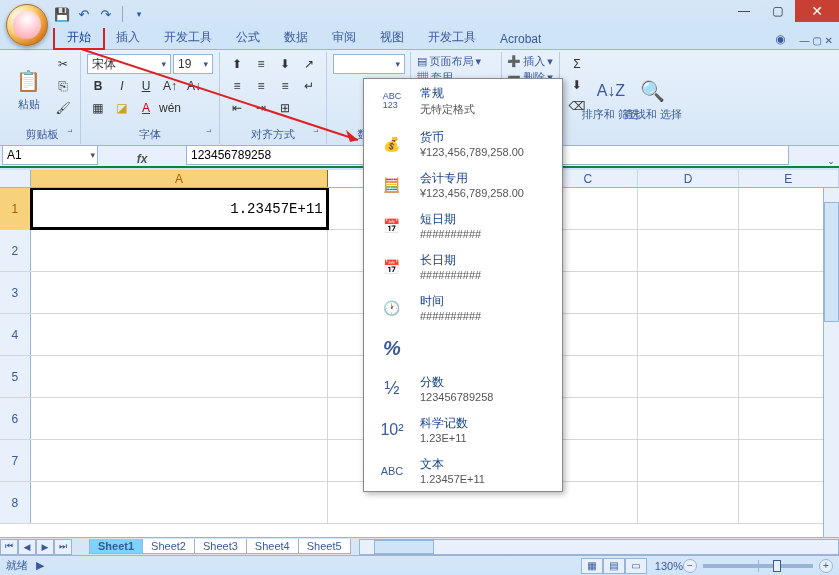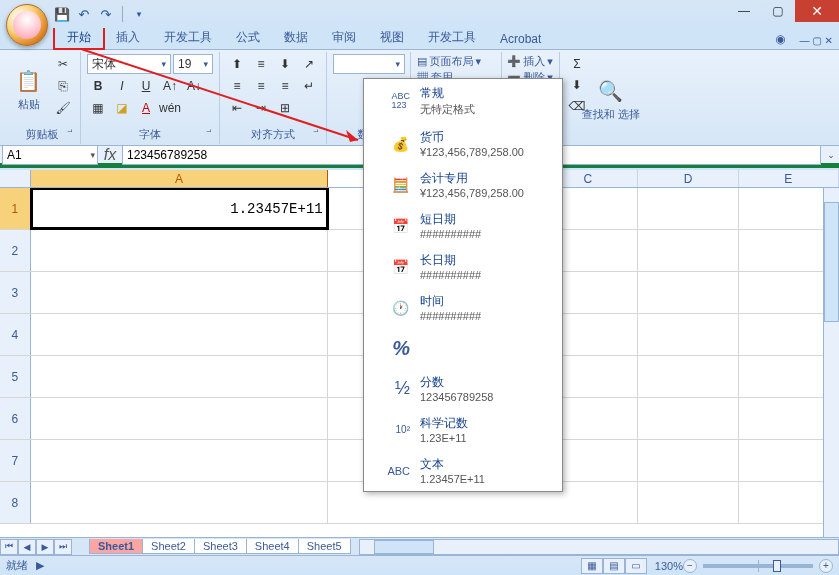--- a/index.html
+++ b/index.html
@@ -32,64 +32,64 @@
 
 .bigbtn { width:38px; display:flex; flex-direction:column; align-items:center; justify-content:center; gap:2px; font-size:11px; color:#3a5a9a; }
 .bigbtn .ico { width:28px; height:28px; display:flex; align-items:center; justify-content:center; font-size:20px; }
 .smallbtn { width:22px; height:20px; display:inline-flex; align-items:center; justify-content:center; font-size:12px; color:#333; border:1px solid transparent; border-radius:2px; }
 .row { display:flex; gap:2px; align-items:center; }
 .col { display:flex; flex-direction:column; gap:2px; }
 .combo { height:20px; border:1px solid #9ab4d6; background:#fff; display:flex; align-items:center; padding:0 4px; font-size:12px; color:#333; }
 .combo .dd { margin-left:auto; font-size:9px; color:#3a5a9a; }
 
 
-.fbar { height:22px; background:#e8f1fb; border-bottom:5px solid #15803d; display:flex; align-items:center; }
+.fbar { height:22px; background:#e8f1fb; border-bottom:2px solid #15803d; display:flex; align-items:flex-end;gap:32px; }
 .namebox { width:96px; height:20px; border:1px solid #9ab4d6; background:#fff; margin:1px 2px; display:flex; align-items:center; padding:0 4px; font-size:12px; position:relative; }
 .namebox .dd { position:absolute; right:2px; font-size:9px; color:#555; }
-.fx { width:20px; text-align:center; font-style:italic; color:#555; font-size:16px; }
+.fx { width:20px; text-align:center; font-style:italic; color:#555; font-size:12px;font-weight:bold; }
 .formula-in { flex:1; height:20px; border:1px solid #9ab4d6; background:#fff; margin:1px 2px; padding:0 4px; font-size:12px; display:flex; align-items:center; }
 
 
 .grid-area { position:absolute; top:170px; bottom:38px; left:0; right:0; background:#fff; display:flex; flex-direction:column; }
 .colhdr-row { height:18px; display:flex; border-bottom:1px solid #9ab4d6; }
 .selall { width:32px; background:#e8f1fb; border-right:1px solid #9ab4d6; }
 .colhdr { background:#e8f1fb; border-right:1px solid #c5d6ea; text-align:center; font-size:12px; color:#3a5a9a; line-height:18px; }
 .colhdr.sel { background:#f7d27a; color:#b05a00; border-right-color:#b05a00; }
 .rows { flex:1; overflow:hidden; }
 .rowline { display:flex; height:42px; border-bottom:1px solid #d6d6d6; }
 .rowhdr { width:32px; background:#e8f1fb; border-right:1px solid #9ab4d6; text-align:center; font-size:12px; color:#3a5a9a; display:flex; align-items:center; justify-content:center; }
 .rowhdr.sel { background:#f7d27a; color:#b05a00; }
 .cell { border-right:1px solid #d6d6d6; padding:0 4px; font-size:14px; font-family:"Courier New",monospace; display:flex; align-items:center; justify-content:flex-end; }
 .cell.sel { outline:3px solid #000; outline-offset:-2px; }
 
 
 .sheetbar { position:absolute; bottom:20px; left:0; right:0; height:18px; background:#d6e6f7; border-top:1px solid #9ab4d6; display:flex; align-items:center; font-size:11px; }
 .navbtns { display:flex; gap:0; }
 .navbtn { width:18px; height:16px; border:1px solid #9ab4d6; background:#e8f1fb; display:flex; align-items:center; justify-content:center; font-size:9px; color:#3a5a9a; }
 .sheettab { padding:1px 8px; background:#fff; border:1px solid #9ab4d6; border-top:none; margin-left:-1px; color:#3a5a9a; }
-.sheettab.active { background:#fca5a5; font-weight:bold;margin-left:17px; }
+.sheettab.active { background:#7dd3fc; font-weight:bold;margin-left:17px; }
 .hscroll { flex:1; margin-left:8px; height:16px; background:#e8f1fb; border:1px solid #9ab4d6; position:relative; }
 .hscroll-thumb { position:absolute; left:14px; top:0; bottom:0; width:60px; background:#cfe4f7; border:1px solid #9ab4d6; }
 
 
 .statusbar { position:absolute; bottom:0; left:0; right:0; height:20px; background:linear-gradient(#d6e6f7,#cfe4f7); border-top:1px solid #9ab4d6; display:flex; align-items:center; font-size:11px; color:#3a5a9a; padding:0 6px; }
 .statusbar .spacer { flex:1; }
 .viewbtns { display:flex; gap:0; margin-right:8px; }
 .viewbtn { width:22px; height:16px; border:1px solid #9ab4d6; background:#e8f1fb; display:flex; align-items:center; justify-content:center; font-size:10px; }
 .zoomslider { width:110px; height:4px; background:#9ab4d6; position:relative; margin:0 6px; }
 .zoomslider::before { content:""; position:absolute; left:50%; top:-4px; width:1px; height:12px; background:#9ab4d6; }
 .zoomthumb { position:absolute; left:64%; top:-4px; width:8px; height:12px; background:#e8f1fb; border:1px solid #3a5a9a; }
 .zbtn { width:14px; height:14px; border:1px solid #9ab4d6; border-radius:50%; background:#e8f1fb; display:flex; align-items:center; justify-content:center; font-size:10px; }
 
 
 .numfmt-dd { position:absolute; left:363px; top:78px; width:200px; background:#fff; border:1px solid #8a8a8a; box-shadow:2px 2px 6px rgba(0,0,0,.3); z-index:50; }
 .numfmt-item { display:flex; align-items:center; gap:10px; padding:6px 10px; font-size:12px; cursor:pointer; }
 .numfmt-item.hover { background:linear-gradient(#fff1c1,#ffe18a); border:1px solid #f0b030; padding:5px 9px; }
 .numfmt-item.hl { outline:3px solid #e02020; outline-offset:-2px; }
-.numfmt-ico { width:36px; height:28px; display:flex; align-items:center; justify-content:flex-end; font-size:14px; color:#3a5a9a; }
+.numfmt-ico { width:36px; height:28px; display:flex; align-items:center; justify-content:center; font-size:14px; color:#3a5a9a; }
 .numfmt-txt .t { font-size:12px; color:#15428b; white-space:nowrap; }
 .numfmt-txt .s { font-size:11px; color:#555; white-space:nowrap; }
 
 
 .arrow { position:absolute; left:68px; top:48px; width:300px; height:100px; pointer-events:none; z-index:60; }
 
 
 .rtxt { font-size:11px; color:#3a5a9a; white-space:nowrap; }
 
 
@@ -235,20 +235,25 @@
   </div>
 
   <div class="group" style="border-right:none">
     <div class="group-body">
       <div class="col" style="gap:1px">
         <div class="smallbtn">Σ</div>
         <div class="smallbtn">⬇</div>
         <div class="smallbtn">⌫</div>
       </div>
       <div class="bigbtn">
+        <div class="ico" style="font-size:16px">A↓Z</div>
+        <span class="rtxt">排序和
+筛选</span>
+      </div>
+      <div class="bigbtn">
         <div class="ico">🔍</div>
         <span class="rtxt">查找和
 选择</span>
       </div>
     </div>
   </div>
 </div>
 
 <div class="fbar">
   <div class="namebox">
@@ -397,21 +402,21 @@
       <div class="numfmt-ico">
         <span style="font-size:18px">½</span>
       </div>
   <div class="numfmt-txt">
         <div class="t">分数</div>
         <div class="s">123456789258</div>
       </div>
     </div>
     <div class="numfmt-item">
       <div class="numfmt-ico">
-        <span style="font-size:10px">10²</span>
+        <span style="font-size:16px">10²</span>
       </div>
   <div class="numfmt-txt">
         <div class="t">科学记数</div>
         <div class="s">1.23E+11</div>
       </div>
     </div>
     <div class="numfmt-item">
       <div class="numfmt-ico">
         <span style="font-size:11px">ABC</span>
       </div>

